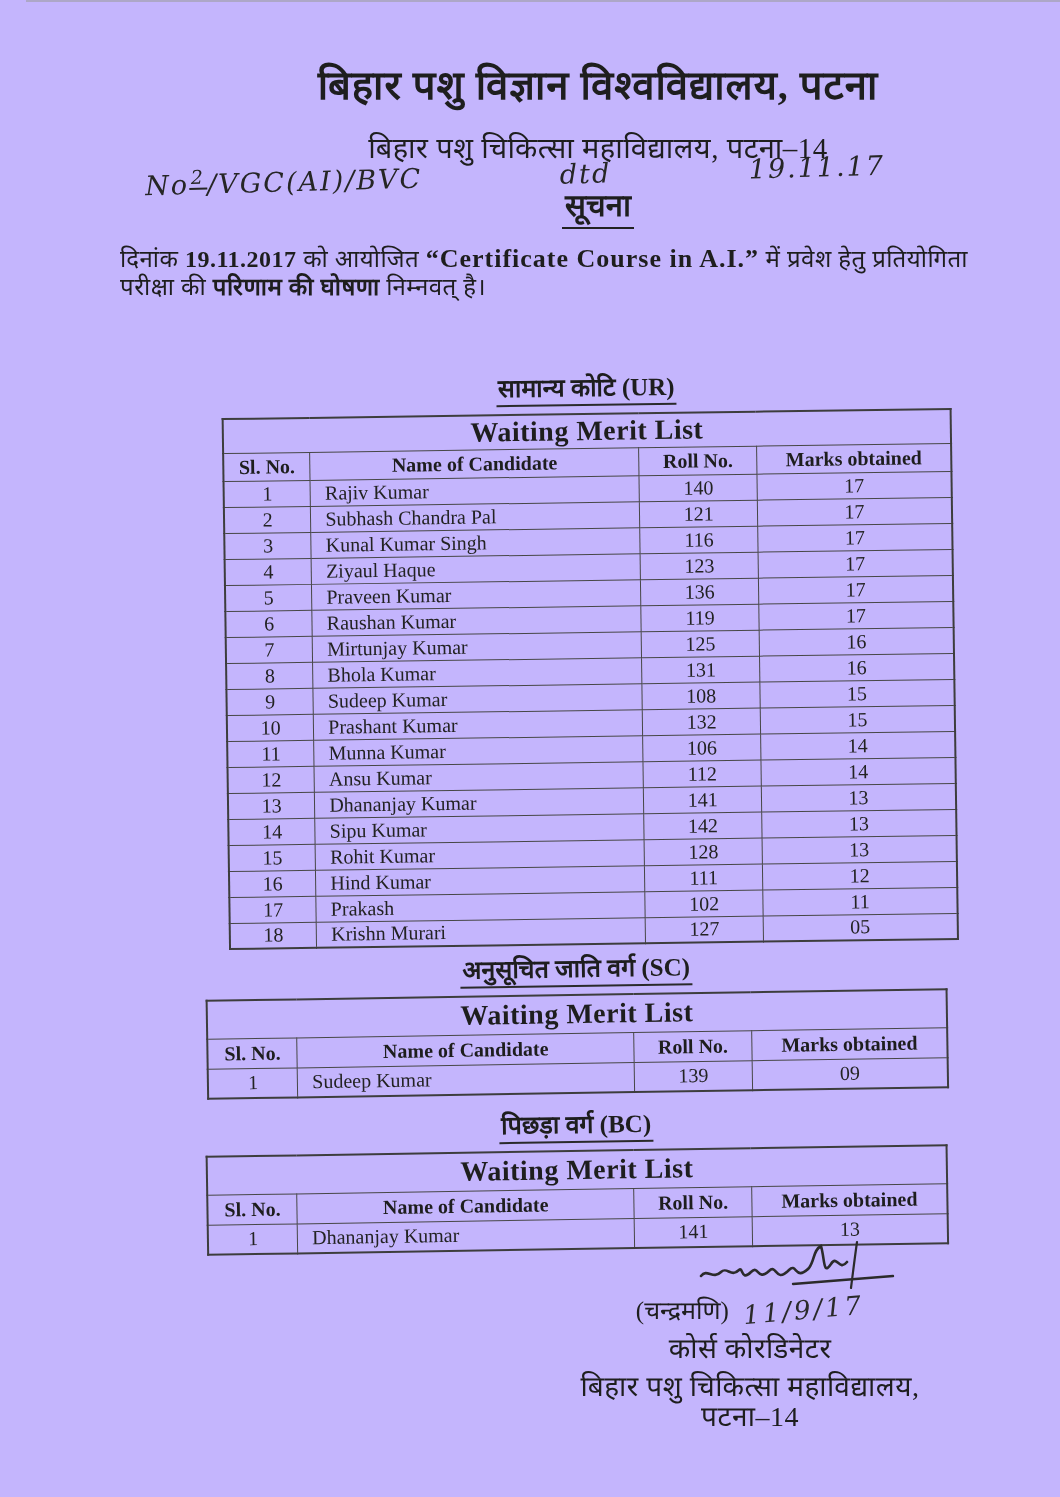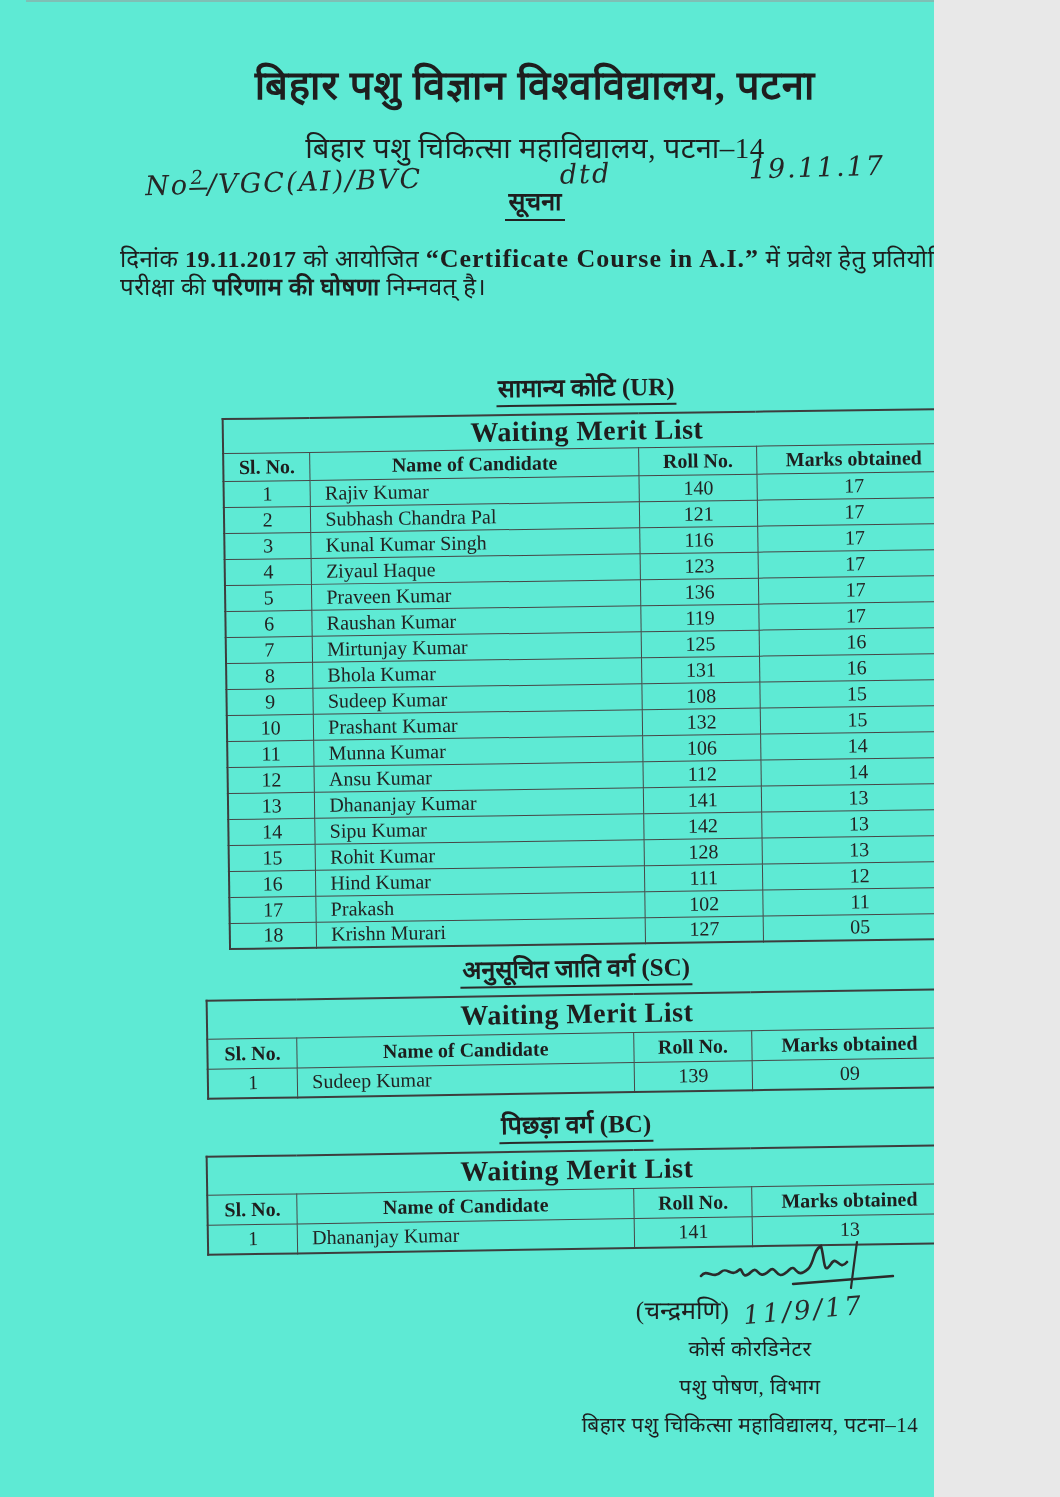--- a/index.html
+++ b/index.html
@@ -1,19 +1,19 @@
 <!DOCTYPE html>
 <html><head>
 <meta charset="utf-8">
 <style>
   * { margin:0; padding:0; box-sizing:border-box; }
   html,body { background:#e8e8e8; }
   .page {
-    position:relative; width:934px; height:1497px;
-    background:#5eead4; overflow:hidden;
+    position:relative; width:1060px; height:1497px;
+    background:#c4b5fd; overflow:hidden;
     color:#1e1e1e;
     font-family:"Liberation Serif","DejaVu Serif",serif;
   }
   .top-edge { position:absolute; top:0; left:26px; right:0; height:2px; background:#9a9a9a; opacity:.55; }
 
   
   .doc-header { position:absolute; left:140px; right:4px; top:56px; text-align:center; }
   .uni-title { font-size:40px; font-weight:bold; letter-spacing:1px; }
   .college-title { font-size:29px; font-weight:normal; margin-top:16px; letter-spacing:0.5px; }
 
@@ -23,21 +23,21 @@
     display:flex; justify-content:space-between; align-items:baseline;
     transform:rotate(-1.6deg);
     font-family:"DejaVu Serif",serif; font-style:italic;
     font-size:27px; letter-spacing:2px; color:#262626;
   }
   .ref-line sup { font-size:19px; border-bottom:2px solid #262626; padding:0 2px; }
 
   
   .notice-wrap { position:absolute; left:140px; right:4px; top:183px; text-align:center; }
   .notice-heading {
-    display:inline-block; font-size:25px; font-weight:bold;
+    display:inline-block; font-size:31px; font-weight:bold;
     border-bottom:2px solid #222; padding:0 3px 2px;
   }
 
   
   .intro { position:absolute; left:120px; top:234px; width:890px; font-size:24px; }
   .subject-wrap { padding-left:36px; }
   .subject {
     display:inline-block; transform:rotate(0.55deg); transform-origin:left bottom;
     font-weight:bold; border-bottom:2.5px solid #262626; padding-bottom:4px;
   }
@@ -68,21 +68,21 @@
 
   
   .signature { position:absolute; left:545px; top:1236px; width:410px; text-align:center; }
   .scribble-row { height:56px; position:relative; }
   .scribble-row svg { position:absolute; right:28px; top:2px; }
   .sign-name-row { display:flex; justify-content:center; align-items:baseline; gap:14px; font-size:25px; }
   .hand-date {
     font-family:"DejaVu Serif",serif; font-style:italic; font-size:26px;
     letter-spacing:3px; transform:rotate(-5deg); display:inline-block; color:#2a2a2a;
   }
-  .sig-line { font-size:21px; margin-top:8px; line-height:30px; letter-spacing:0.5px; }
+  .sig-line { font-size:28px; margin-top:8px; line-height:30px; letter-spacing:0.5px; }
 </style>
 </head>
 <body>
 
 <div class="page">
   <div class="top-edge"></div>
 
   <header class="doc-header">
     <div class="uni-title">बिहार पशु विज्ञान विश्वविद्यालय, पटना</div>
     <div class="college-title">बिहार पशु चिकित्सा महाविद्यालय, पटना–14</div>
@@ -309,16 +309,15 @@
         <path d="M4 38 C10 30, 16 42, 24 34 C30 28, 34 40, 42 32 C46 28, 44 44, 54 34 C62 26, 60 44, 72 33 C80 25, 78 46, 92 32 C100 24, 98 44, 112 30 C118 22, 116 12, 124 8 C128 22, 126 38, 134 26 C140 16, 142 34, 150 24" fill="none" stroke="#2b2b2b" stroke-width="2.6" stroke-linecap="round"></path>
         <path d="M96 46 L196 38" fill="none" stroke="#2b2b2b" stroke-width="2.4" stroke-linecap="round"></path>
         <path d="M160 4 C158 18, 156 34, 154 50" fill="none" stroke="#2b2b2b" stroke-width="2.2" stroke-linecap="round"></path>
       </svg>
     </div>
     <div class="sign-name-row">
       <span>(चन्द्रमणि)</span>
       <span class="hand-date">11/9/17</span>
     </div>
     <div class="sig-line">कोर्स कोरडिनेटर</div>
-    <div class="sig-line">पशु पोषण, विभाग</div>
     <div class="sig-line">बिहार पशु चिकित्सा महाविद्यालय, पटना–14</div>
   </div>
 </div>
 
 </body></html>

